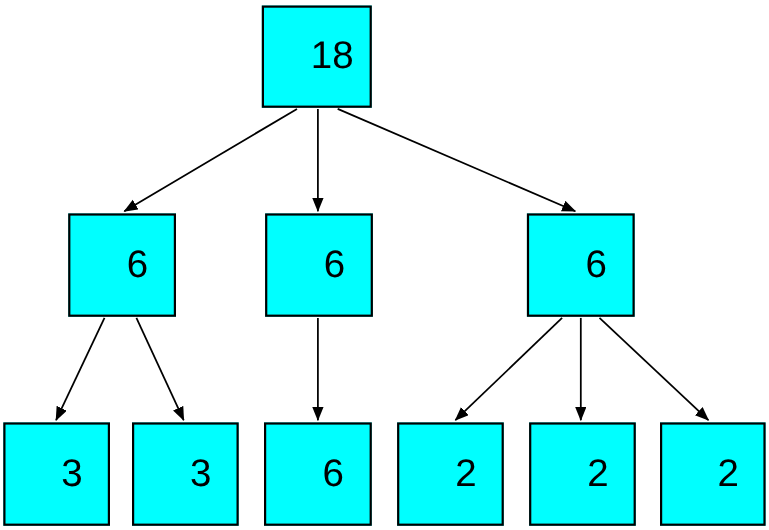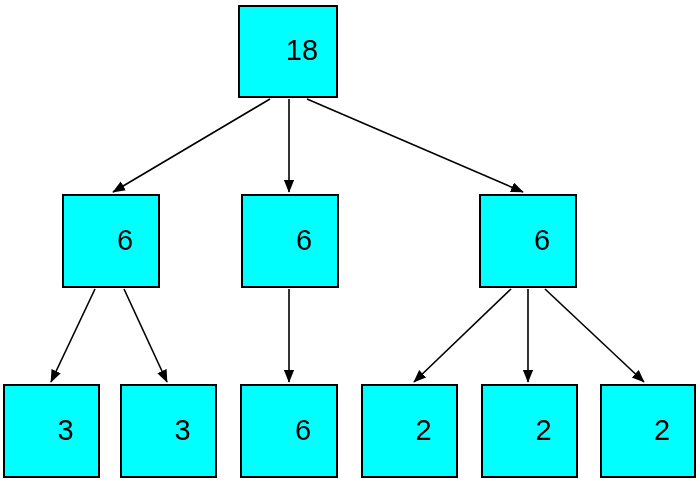--- a/index.html
+++ b/index.html
@@ -30,21 +30,21 @@
   .node {
     position: absolute;
     box-sizing: border-box;
     background: #00ffff;
     border: 2px solid #000000;
     display: flex;
     align-items: center;
     justify-content: center;
     color: #000000;
     font-family: "Liberation Sans", sans-serif;
-    font-size: 29px;
+    font-size: 35px;
     line-height: 1;
     font-weight: 400;
     letter-spacing: 0px;
     padding-left: 28px;
   }
   .node-label {
     display: block;
     transform: translateY(-1px);
   }
 </style>

